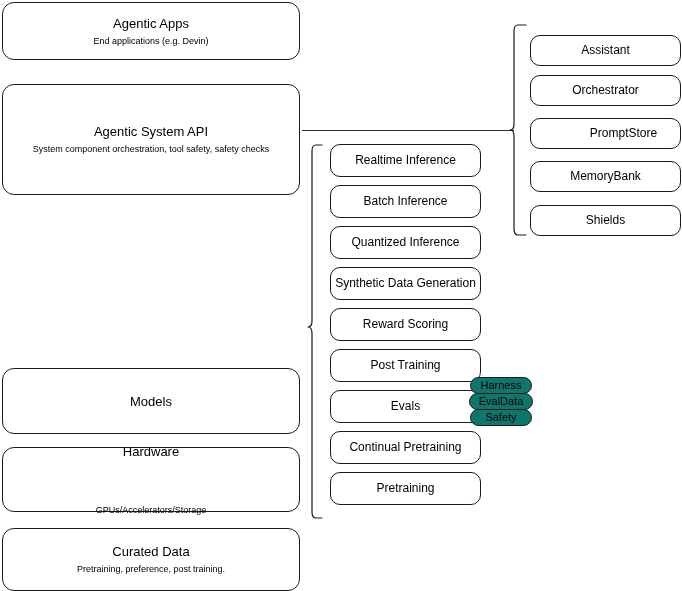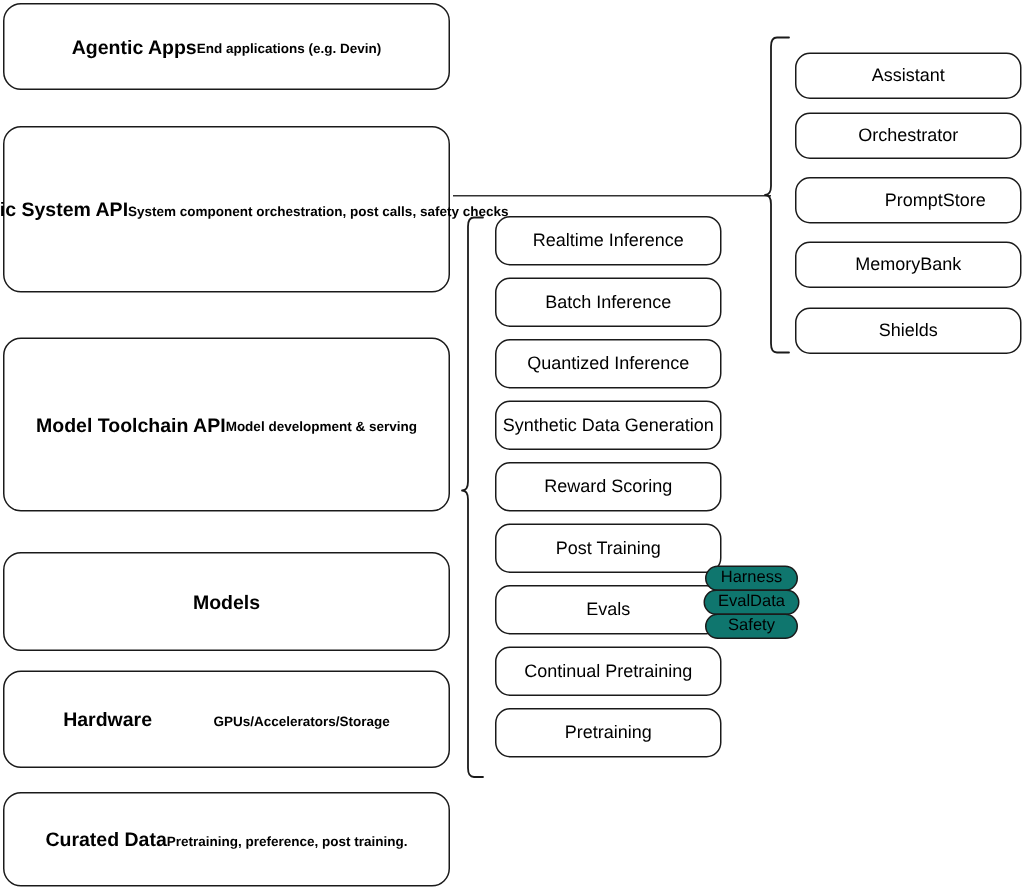--- a/index.html
+++ b/index.html
@@ -25,26 +25,25 @@
   }
 
   
   .layer-box {
     position: absolute;
     box-sizing: border-box;
     border: 1px solid #1a1a1a;
     border-radius: 12px;
     background: #ffffff;
     display: flex;
-    flex-direction: row;
+    flex-direction: column;
     align-items: center;
     justify-content: center;
     text-align: center;
     padding: 4px 8px;
-    font-weight: bold;
   }
   .layer-title {
     font-size: 13px;
     line-height: 17px;
     color: #000;
     white-space: nowrap;
   }
   .layer-sub {
     font-size: 9px;
     line-height: 13px;
@@ -112,27 +111,23 @@
 
 <div class="canvas">
 
   <div class="layer-box" style="left:2px; top:2px; width:298px; height:58px;">
     <div class="layer-title">Agentic Apps</div>
     <div class="layer-sub">End applications (e.g. Devin)</div>
   </div>
 
   <div class="layer-box" style="left:2px; top:84px; width:298px; height:111px;">
     <div class="layer-title">Agentic System API</div>
-    <div class="layer-sub">System component orchestration, post calls, safety checks</div>
-  </div>
-
-  <div class="layer-box" style="left:2px; top:225px; width:298px; height:116px;">
-    <div class="layer-title">Model Toolchain API</div>
-    <div class="layer-sub">Model development &amp; serving</div>
-  </div>
+    <div class="layer-sub">System component orchestration, tool safety, safety checks</div>
+  </div>
+
 
   <div class="layer-box" style="left:2px; top:368px; width:298px; height:66px;">
     <div class="layer-title">Models</div>
   </div>
 
   <div class="layer-box" style="left:2px; top:447px; width:298px; height:65px;gap:41px;">
     <div class="layer-title">Hardware</div>
     <div class="layer-sub">GPUs/Accelerators/Storage</div>
   </div>
 

